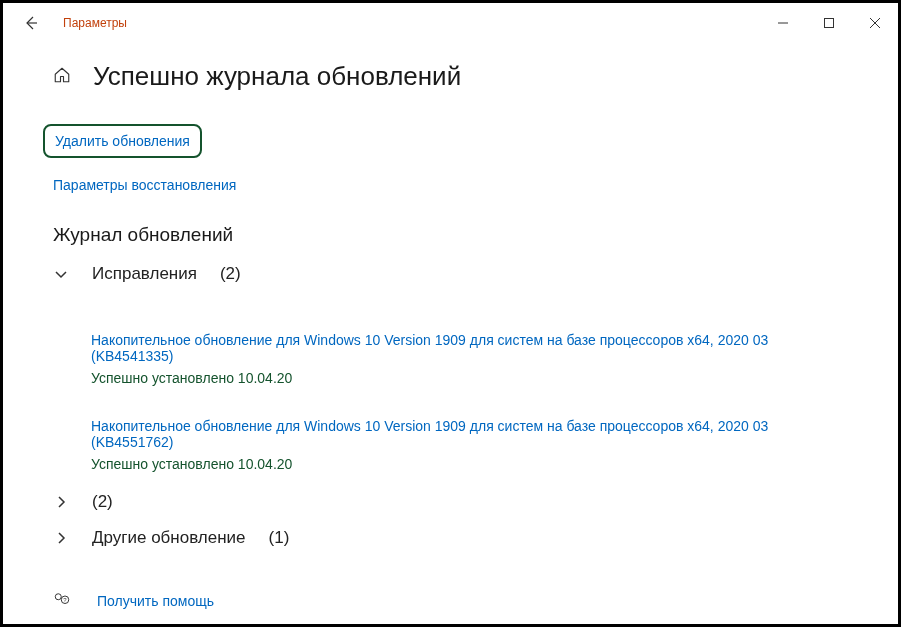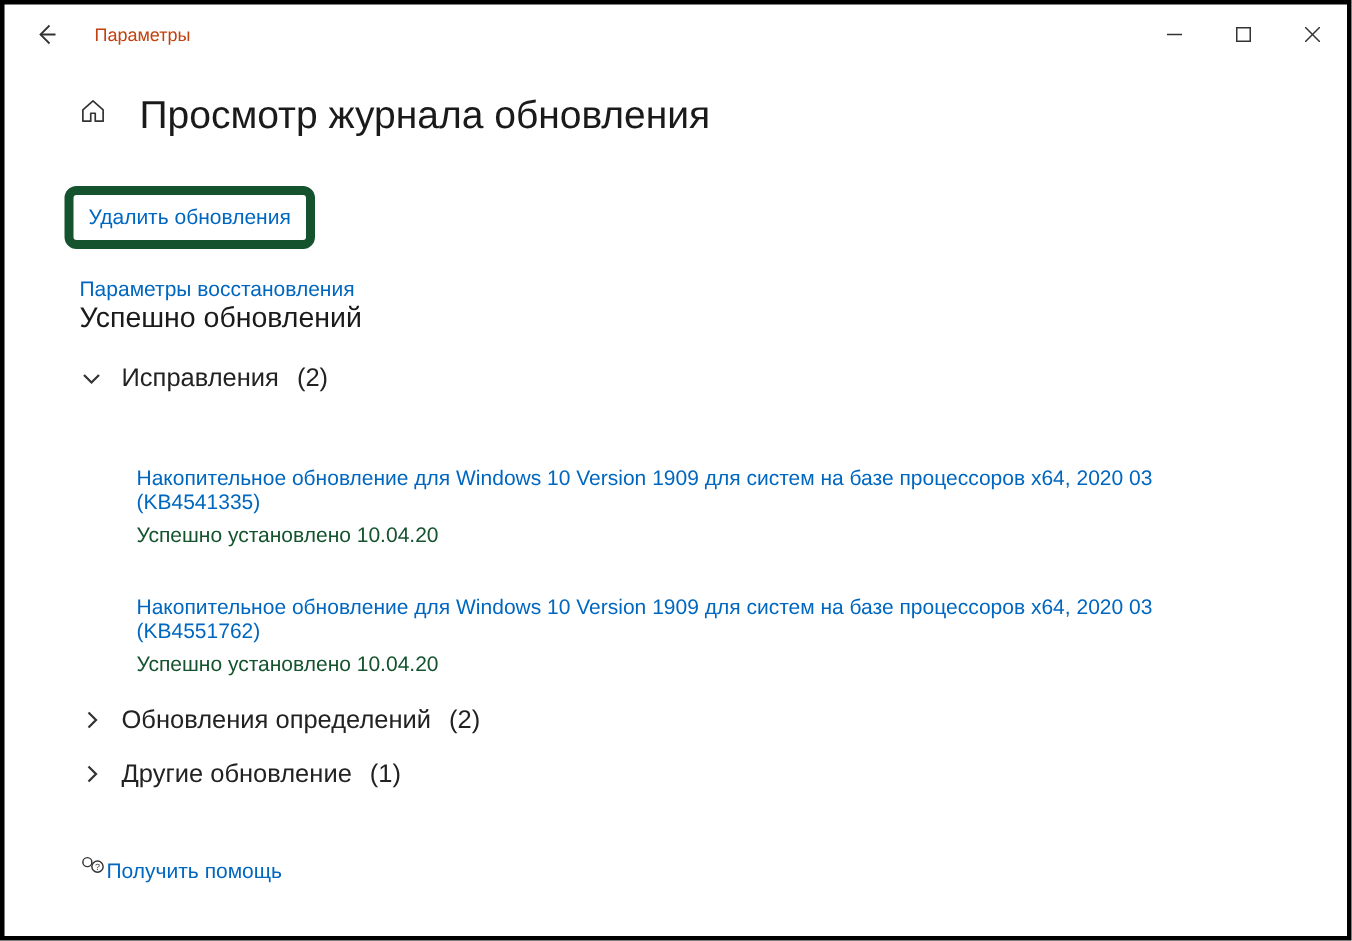--- a/index.html
+++ b/index.html
@@ -61,42 +61,43 @@
       font-weight: 500;
       color: #1a1a1a;
     }
     .link {
       color: #0067c0;
       font-size: 14px;
       cursor: pointer;
       display: inline-block;
     }
     .highlight {
-      border: 6px solid #14532d;
+      border: 2px solid #14532d;
       border-radius: 8px;
       padding: 6px 10px;
       margin-left: -10px;
       margin-bottom: 18px;
       width: fit-content;
     }
     .link-row {
+      margin-bottom: 30px;
     }
     .section-heading {
       font-size: 19px;
       font-weight: 500;
       color: #1a1a1a;
       margin-bottom: 14px;
     }
     .collapsible {
       margin-bottom: 8px;
     }
     .coll-header {
       display: flex;
       align-items: center;
-      gap: 12px;
+      gap: 23px;
       cursor: pointer;
       padding: 4px 0;
     }
     .chev {
       width: 16px;
       height: 16px;
       display: flex;
       align-items: center;
       justify-content: center;
     }
@@ -123,21 +124,21 @@
       cursor: pointer;
     }
     .item-status {
       color: #14532d;
       font-size: 14px;
     }
     .footer {
       padding: 30px 0 0 0;
       display: flex;
       align-items: center;
-      gap: 0;
+      gap: 26px;
     }
     .help-icon svg {
       width: 18px;
       height: 18px;
     }
   </style>
 </head>
 <body>
 
 <div class="titlebar">
@@ -168,32 +169,32 @@
   </div>
 </div>
 
 <div class="content">
   <div class="page-head">
     <span class="home-icon">
       <svg viewBox="0 0 24 24">
           <path d="M3 11 L12 3 L21 11 V21 H14 V14 H10 V21 H3 Z" fill="none" stroke="#333" stroke-width="1.5" stroke-linejoin="round"></path>
         </svg>
     </span>
-    <h1 class="page-title">Просмотр журнала обновления</h1>
+    <h1 class="page-title">Успешно журнала обновлений</h1>
   </div>
 
   <div class="highlight">
     <span class="link">Удалить обновления</span>
   </div>
 
   <div class="link-row">
     <span class="link">Параметры восстановления</span>
   </div>
 
-  <div class="section-heading">Успешно обновлений</div>
+  <div class="section-heading">Журнал обновлений</div>
 
   <div class="collapsible">
     <div class="coll-header">
       <span class="chev">
         <svg width="14" height="14" viewBox="0 0 14 14">
             <path d="M2 5 L7 10 L12 5" fill="none" stroke="#333" stroke-width="1.5"></path>
           </svg>
       </span>
       <span class="coll-label">Исправления</span>
       <span class="coll-count">(2)</span>
@@ -210,21 +211,20 @@
     </div>
   </div>
 
   <div class="collapsible">
     <div class="coll-header">
       <span class="chev">
         <svg width="14" height="14" viewBox="0 0 14 14">
             <path d="M5 2 L10 7 L5 12" fill="none" stroke="#333" stroke-width="1.5"></path>
           </svg>
       </span>
-      <span class="coll-label">Обновления определений</span>
       <span class="coll-count">(2)</span>
     </div>
   </div>
 
   <div class="collapsible">
     <div class="coll-header">
       <span class="chev">
         <svg width="14" height="14" viewBox="0 0 14 14">
             <path d="M5 2 L10 7 L5 12" fill="none" stroke="#333" stroke-width="1.5"></path>
           </svg>

